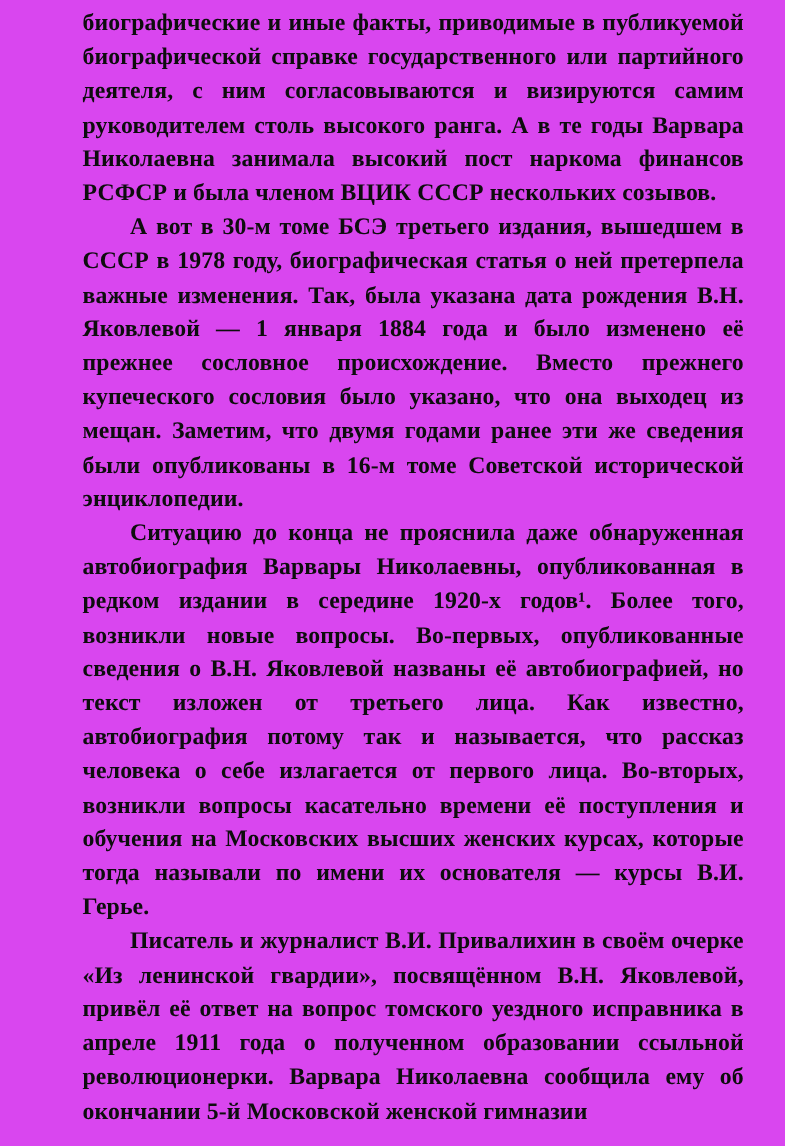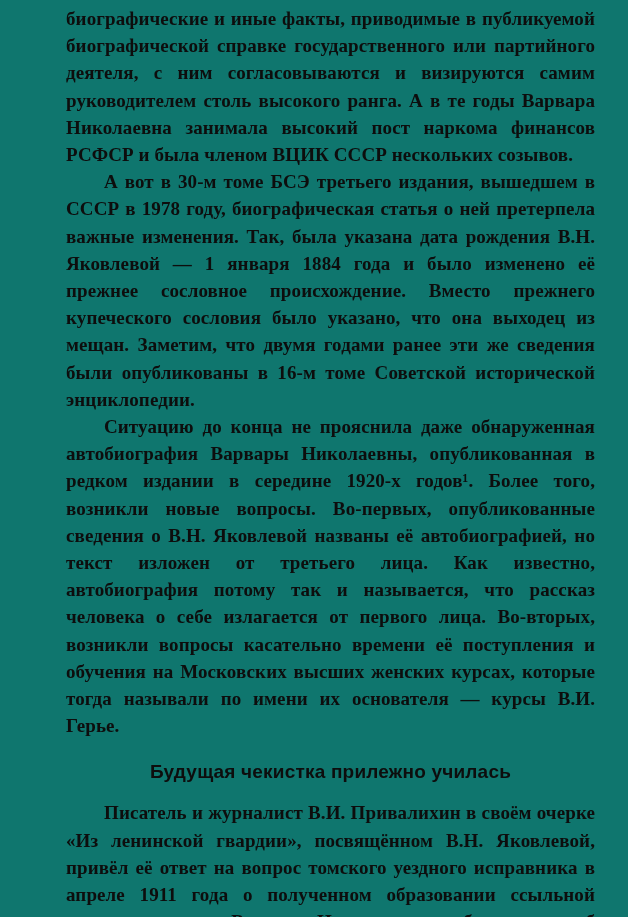--- a/index.html
+++ b/index.html
@@ -12,21 +12,21 @@
     height: 917px;
     overflow: hidden;
     font-family: "Liberation Serif", "DejaVu Serif", serif;
     color: #0d0d0d;
   }
   .page {
     box-sizing: border-box;
     width: 628px;
     height: 917px;
     padding: 5px 33px 0 66px;
-    background: #0f766e;
+    background: #d946ef;
   }
   .body-par {
     margin: 0;
     font-size: 19px;
     line-height: 27.2px;
     font-weight: bold;
     text-align: justify;
     letter-spacing: 0.1px;
     hyphens: auto;
   }
@@ -47,17 +47,16 @@
 <body>
 
 <div class="page">
 
   <p class="body-par">биографические и иные факты, приводимые в публикуемой биографической справке государственного или партийного деятеля, с ним согласовываются и визируются самим руководителем столь высокого ранга. А в те годы Варвара Николаевна занимала высокий пост наркома финансов РСФСР и была членом ВЦИК СССР нескольких созывов.</p>
 
   <p class="body-par indent">А вот в 30-м томе БСЭ третьего издания, вышедшем в СССР в 1978 году, биографическая статья о ней претерпела важные изменения. Так, была указана дата рождения В.Н. Яковлевой — 1 января 1884 года и было изменено её прежнее сословное происхождение. Вместо прежнего купеческого сословия было указано, что она выходец из мещан. Заметим, что двумя годами ранее эти же сведения были опубликованы в 16-м томе Советской исторической энциклопедии.</p>
 
   <p class="body-par indent">Ситуацию до конца не прояснила даже обнаруженная автобиография Варвары Николаевны, опубликованная в редком издании в середине 1920-х годов¹. Более того, возникли новые вопросы. Во-первых, опубликованные сведения о В.Н. Яковлевой названы её автобиографией, но текст изложен от третьего лица. Как известно, автобиография потому так и называется, что рассказ человека о себе излагается от первого лица. Во-вторых, возникли вопросы касательно времени её поступления и обучения на Московских высших женских курсах, которые тогда называли по имени их основателя — курсы В.И. Герье.</p>
 
-  <h2 class="section-heading">Будущая чекистка прилежно училась</h2>
 
   <p class="body-par indent">Писатель и журналист В.И. Привалихин в своём очерке «Из ленинской гвардии», посвящённом В.Н. Яковлевой, привёл её ответ на вопрос томского уездного исправника в апреле 1911 года о полученном образовании ссыльной революционерки. Варвара Николаевна сообщила ему об окончании 5-й Московской женской гимназии</p>
 
 </div>
 
 </body></html>

